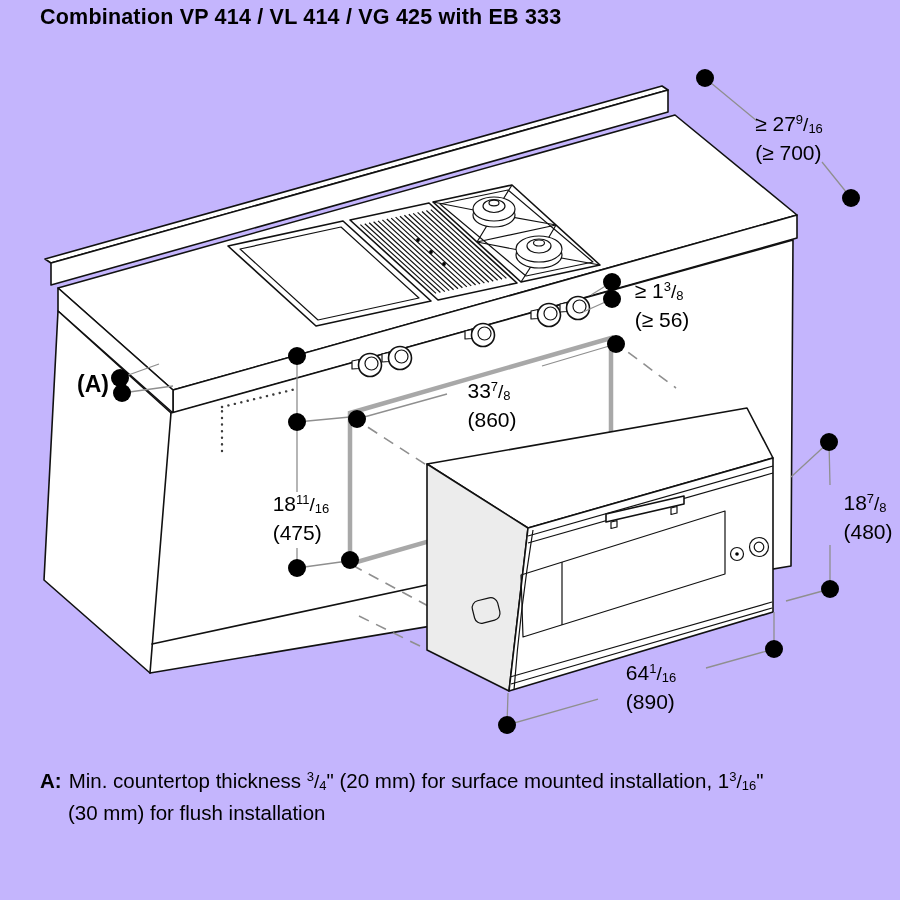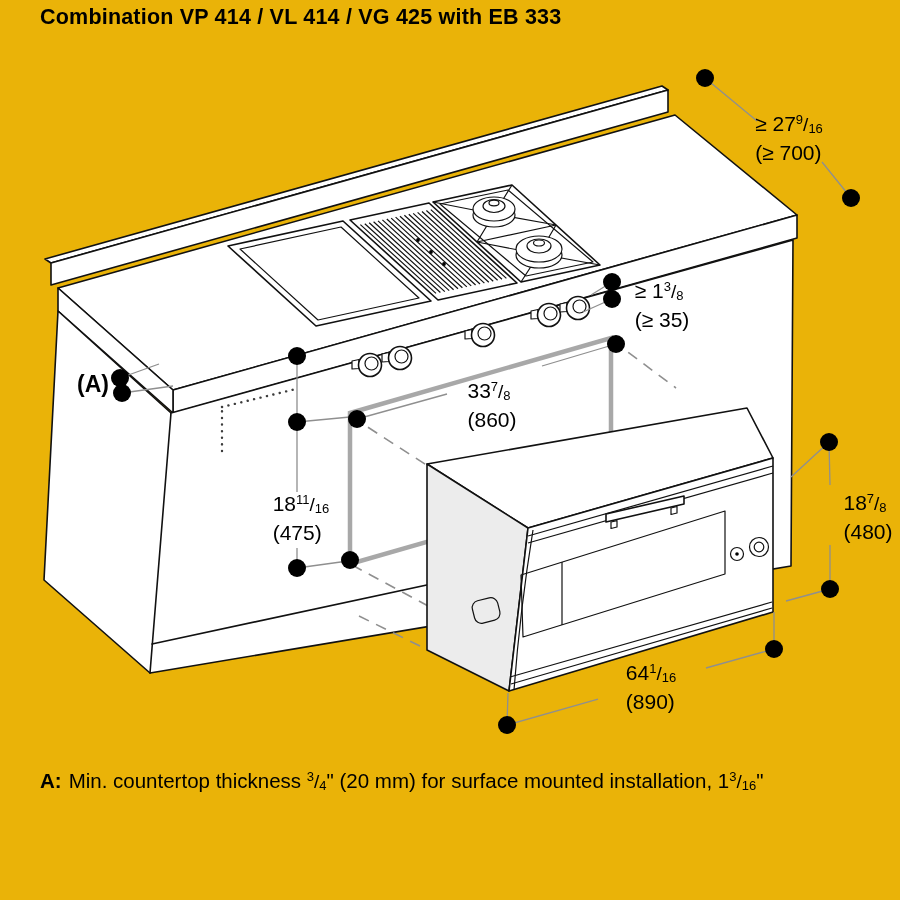--- a/index.html
+++ b/index.html
@@ -1,16 +1,16 @@
 <!DOCTYPE html>
 <html><head>
 <meta charset="utf-8">
 <style>
   html,body{margin:0;padding:0;background:#fff;}
-  .stage{position:relative;width:900px;height:900px;background:#eab308;overflow:hidden;
+  .stage{position:relative;width:900px;height:900px;background:#c4b5fd;overflow:hidden;
          font-family:"Liberation Sans", sans-serif;color:#000;}
   .stage svg{position:absolute;left:0;top:0;}
   .lbl{position:absolute;white-space:nowrap;}
   .title{left:40px;top:5px;font-size:21.5px;font-weight:bold;letter-spacing:.2px;}
   .dim{position:absolute;font-size:21px;line-height:24px;
        transform:translateX(-50%);white-space:nowrap;}
   .fn{font-size:13px;vertical-align:7px;}
   .fd{font-size:13px;vertical-align:-2px;}
   .fs{font-size:19px;}
   .label-a{left:93px;top:371px;font-size:23px;font-weight:bold;transform:translateX(-50%);}
@@ -195,21 +195,21 @@
 
   <div class="lbl title">Combination VP 414 / VL 414 / VG 425 with EB 333</div>
 
   <div class="dim" style="left:789px;top:108px;">
     <div><span>≥ 27</span><span class="fn">9</span><span class="fs">/</span><span class="fd">16</span></div>
     <div>(≥ 700)</div>
   </div>
 
   <div class="dim" style="left:662px;top:275px;">
     <div><span>≥ 1</span><span class="fn">3</span><span class="fs">/</span><span class="fd">8</span></div>
-    <div>(≥ 35)</div>
+    <div>(≥ 56)</div>
   </div>
 
   <div class="dim" style="left:492px;top:375px;">
     <div><span>33</span><span class="fn">7</span><span class="fs">/</span><span class="fd">8</span></div>
     <div>(860)</div>
   </div>
 
 
   <div class="dim" style="left:301px;top:488px;">
     <div><span>18</span><span class="fn">11</span><span class="fs">/</span><span class="fd">16</span></div>
@@ -223,16 +223,17 @@
 
   <div class="dim" style="left:651px;top:657px;">
     <div><span>64</span><span class="fn">1</span><span class="fs">/</span><span class="fd">16</span></div>
     <div>(890)</div>
   </div>
 
   <div class="lbl label-a">(A)</div>
 
   <div class="lbl note">
     <div><span class="note-label">A:</span><span>Min. countertop thickness <span class="fn">3</span><span class="fs">/</span><span class="fd">4</span>" (20 mm) for surface mounted installation, 1<span class="fn">3</span><span class="fs">/</span><span class="fd">16</span>"</span></div>
+    <div class="note-line2">(30 mm) for flush installation</div>
   </div>
 
 
 </div>
 
 </body></html>

